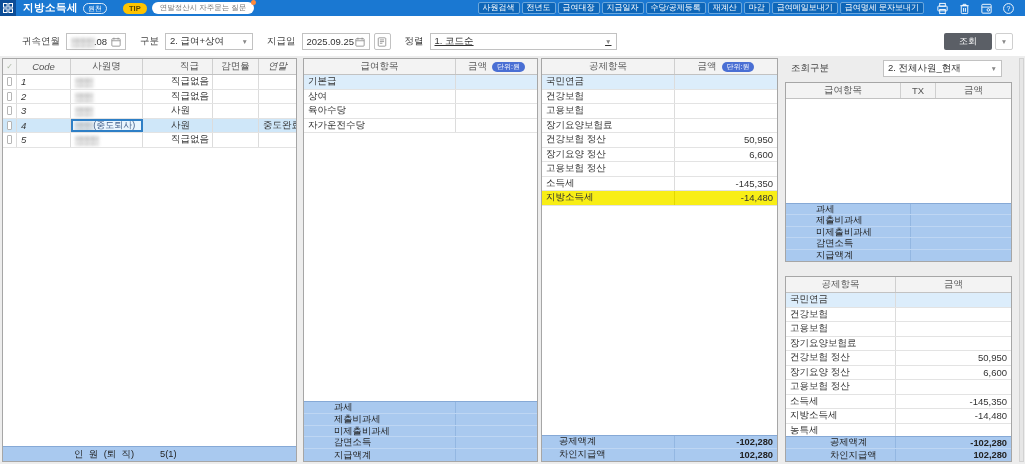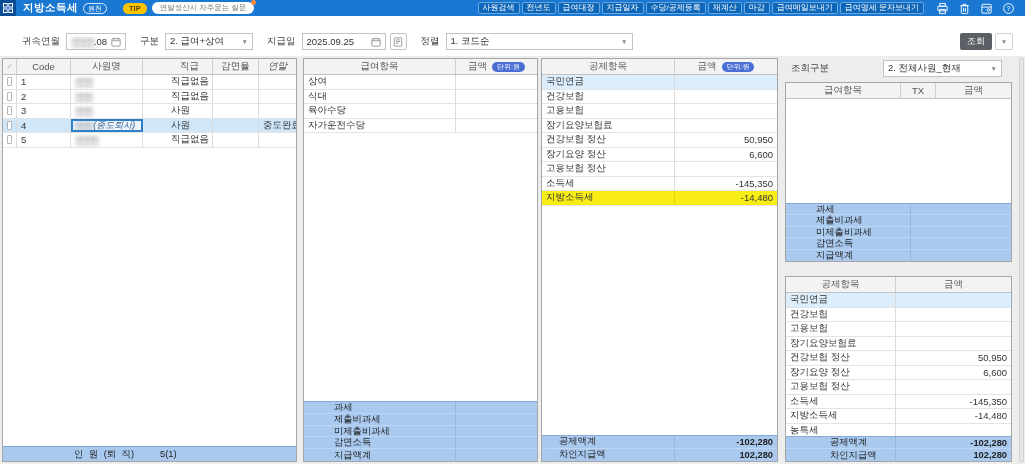--- a/index.html
+++ b/index.html
@@ -33,26 +33,26 @@
   .f-controls { position:absolute; left:22px; top:17px; height:17px; display:flex; align-items:center; font-size:9.5px; color:#333; }
   .grp { display:flex; align-items:center; margin-right:14px; }
   .flabel { margin-right:6px; color:#444; }
   .ibox, .selbox {
     border:1px solid #c2c2c2; border-radius:0; background:#fff; height:17px;
     display:flex; align-items:center; padding:0 4px; font-size:9.5px; color:#333;
   }
   .selbox .arrow { margin-left:auto; color:#888; font-size:6.5px; padding-left:4px; }
   .w-period { width:60px; }
   .w-type { width:88px; }
-  .w-payday { width:84px; }
-  .w-sort { width:187px; }
+  .w-payday { width:68px; }
+  .w-sort { width:187px;text-decoration:underline; }
   .cal { margin-left:auto; flex:0 0 auto; display:flex; }
   .mini-btn { width:17px; height:17px; border:1px solid #c2c2c2; border-radius:2px; background:#fff; margin-left:4px; display:flex; align-items:center; justify-content:center; cursor:pointer; }
   .f-right { position:absolute; right:12px; top:17px; display:flex; gap:3px; }
-  .btn-query { width:32px; height:17px; background:#5b5f66; color:#fff; border:none; border-radius:2px; font-size:9px; cursor:pointer; font-family:"Liberation Sans",sans-serif; }
+  .btn-query { width:48px; height:17px; background:#5b5f66; color:#fff; border:none; border-radius:2px; font-size:9px; cursor:pointer; font-family:"Liberation Sans",sans-serif; }
   .btn-arrow { width:18px; height:17px; background:#fff; border:1px solid #cfcfcf; border-radius:2px; color:#888; font-size:6.5px; cursor:pointer; }
   
   .main { position:absolute; top:56px; left:0; right:0; height:408px; background:#ededed; }
   .panel { position:absolute; background:#fff; border:1px solid #a6a6a6; }
   .panel-emp { left:2px;  top:2px; width:295px; height:404px; }
   .panel-pay { left:303px; top:2px; width:235px; height:404px; }
   .panel-ded { left:541px; top:2px; width:237px; height:404px; }
   .panel-sum { left:785px; top:0;  width:233px; height:406px; background:transparent; border:none; }
   .vstrip { position:absolute; left:1019px; top:2px; width:5px; height:404px; background:#e6e6e6; border:1px solid #d2d2d2; }
   
@@ -62,27 +62,27 @@
   .grid-row { display:flex; height:14.5px; border-bottom:1px solid #e3e3e3; font-size:9.5px; color:#333; background:#fff; }
   .grid-row > div { border-right:1px solid #dcdcdc; display:flex; align-items:center; padding:0 4px; overflow:hidden; white-space:nowrap; }
   .grid-row > div:last-child { border-right:none; }
   .hl-blue { background:#dcedfb; }
   .hl-sel  { background:#cfe7f9; }
   .hl-yellow { background:#f8ee16; }
   .hl-yellow > div { border-right-color:#e3d900; }
   .masked { filter: blur(1.6px); color:#8f8f8f; letter-spacing:-1px; }
   
   .c-cb { width:14px; justify-content:center; padding:0; }
-  .c-code { width:54px; }
+  .c-code { width:54px;font-style:italic; }
   .c-name { width:72px; }
   .c-pos { width:46px;margin-left:24px; }
   .c-rate { width:46px; }
   .c-ye { flex:1; }
   .cb { width:9px; height:9px; border:1px solid #b5b5b5; border-radius:1px; background:#fff; display:inline-block; }
-  .sel-cell { border:2px solid #2e7fc6 !important; background:#eaf5fe; padding:0 2px !important;font-style:italic; }
+  .sel-cell { border:2px solid #2e7fc6 !important; background:#eaf5fe; padding:0 2px !important; }
   .suffix { color:#44618c; margin-left:1px; font-size:9px; }
   .emp-foot { position:absolute; left:0; right:0; bottom:0; height:15px; background:#a9c9ef; border-top:1px solid #86a9d6; display:flex; align-items:center; font-size:9.3px; color:#222; }
   
   .p-name { width:152px; } .p-amt { flex:1; justify-content:flex-end; }
   .d-name { width:133px; } .d-amt { flex:1; justify-content:flex-end; }
   .badge { background:#4a6fd4; color:#fff; font-size:7px; border-radius:7px; padding:1px 5px; margin-left:5px; line-height:8px; }
   
   .f-block { position:absolute; left:0; right:0; bottom:0; background:#a9c9ef; border-top:1px solid #86a9d6; }
   .f-row { display:flex; align-items:center; font-size:9.3px; color:#222; border-bottom:1px solid rgba(255,255,255,0.25); }
   .f-row:last-child { border-bottom:none; }
@@ -305,26 +305,26 @@
     </section>
 
     <section class="panel panel-pay">
       <div class="g-head">
         <div class="p-name">급여항목</div>
         <div class="p-amt" style="justify-content:center;">
           <span>금액</span>
           <span class="badge">단위:원</span>
         </div>
       </div>
+      <div class="grid-row hl-blue">
+        <div class="p-name">기본급</div>
+        <div class="p-amt"></div>
+      </div>
       <div class="grid-row">
         <div class="p-name">상여</div>
-        <div class="p-amt"></div>
-      </div>
-      <div class="grid-row">
-        <div class="p-name">식대</div>
         <div class="p-amt"></div>
       </div>
       <div class="grid-row">
         <div class="p-name">육아수당</div>
         <div class="p-amt"></div>
       </div>
       <div class="grid-row">
         <div class="p-name">자가운전수당</div>
         <div class="p-amt"></div>
       </div>

